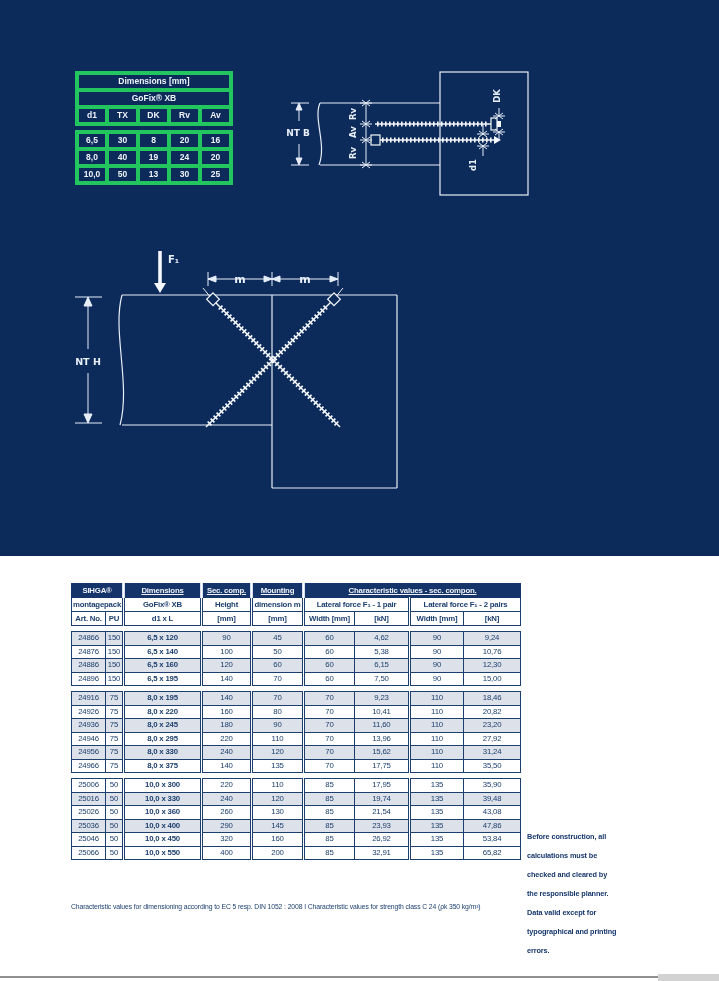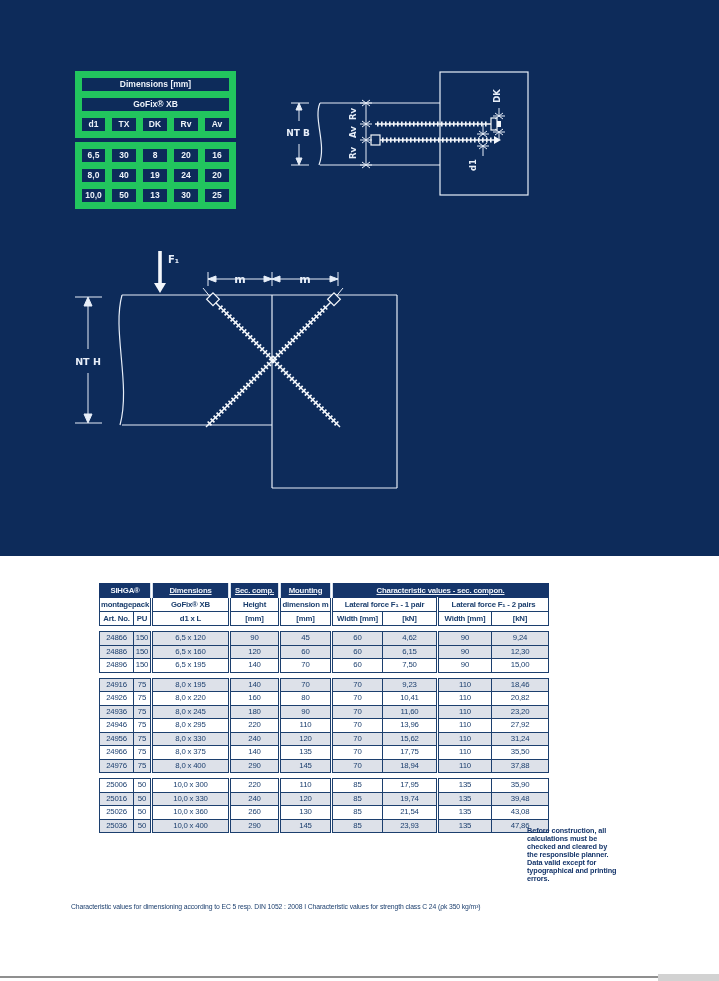--- a/index.html
+++ b/index.html
@@ -5,46 +5,46 @@
   html,body { margin:0; padding:0; background:#fff; }
   .page { position:relative; width:719px; height:981px; background:#ffffff;
           font-family:"Liberation Sans","DejaVu Sans",sans-serif; overflow:hidden; }
 
   
   .navy-section { position:absolute; left:0; top:0; width:719px; height:556px; background:#0d2b5a; }
 
   
   .mini-table { position:absolute; left:75px; top:71px; width:154px;
                 border-collapse:collapse; table-layout:fixed; }
-  .mini-table th, .mini-table td { border:7px solid #22c55e; color:#eef3fa; font-size:8.5px;
+  .mini-table th, .mini-table td { border:4px solid #22c55e; color:#eef3fa; font-size:8.5px;
                 font-weight:700; text-align:center; height:13px; padding:0; line-height:13px; }
   .mini-table tr.mini-spacer td { border:none; height:4px; background:transparent; }
 
   
   svg text { font-family:"DejaVu Sans","Liberation Sans",sans-serif; fill:#e7eef8; }
   .diag { position:absolute; }
 
   
   .main-table { position:absolute; left:71px; top:583px; width:449px;
-                border-collapse:collapse; table-layout:fixed;margin-left:28px; }
+                border-collapse:collapse; table-layout:fixed; }
   .main-table th, .main-table td { padding:0; text-align:center; font-size:7.8px;
                 letter-spacing:-0.2px; color:#1c3f6e; border:1px solid #1c3f6e;
                 height:12.5px; line-height:10px; overflow:hidden; white-space:nowrap; }
   .main-table thead tr.hrow1 th { background:#15356a; color:#f0f4fa; font-weight:700; height:13px; border:1px solid #15356a; }
   .main-table thead tr.hrow1 th.gb { border-left:3px double #d7e1ef;text-decoration:underline; }
   .main-table thead tr.hrow2 th, .main-table thead tr.hrow3 th { background:#fff; font-weight:700; height:13px; }
   .main-table th.gb, .main-table td.gb { border-left:3px double #1c3f6e; }
-  .main-table tbody td.dim-col { font-weight:400; }
+  .main-table tbody td.dim-col { font-weight:700; }
   .main-table tbody tr.shaded td { background:#dde1e9; }
   .main-table tr.spacer td { border:none; background:#fff; height:5px; }
 
   .footnote { position:absolute; left:71px; top:903px; width:460px; font-size:6.8px;
               color:#1c3f6e; letter-spacing:-0.1px; }
   .side-note { position:absolute; left:527px; top:827px; width:118px; font-size:7.3px;
-               line-height:8px; font-weight:700; color:#16366b; white-space:pre-line; letter-spacing:-0.1px; }
+               line-height:19px; font-weight:700; color:#16366b; white-space:pre-line; letter-spacing:-0.1px; }
 
   .bottom-line { position:absolute; left:0; top:976px; width:658px; height:2px; background:#8f8f8f; }
   .bottom-line-right { position:absolute; left:658px; top:974px; width:61px; height:7px; background:#d2d2d2; }
 </style>
 </head>
 <body>
 
 <div class="page">
 
   <div class="navy-section">
@@ -277,20 +277,31 @@
           <td>24866</td>
           <td>150</td>
           <td class="dim-col gb">6,5 x 120</td>
           <td class="gb">90</td>
           <td class="gb">45</td>
           <td class="gb">60</td>
           <td>4,62</td>
           <td class="gb">90</td>
           <td>9,24</td>
         </tr>
+        <tr>
+          <td>24876</td>
+          <td>150</td>
+          <td class="dim-col gb">6,5 x 140</td>
+          <td class="gb">100</td>
+          <td class="gb">50</td>
+          <td class="gb">60</td>
+          <td>5,38</td>
+          <td class="gb">90</td>
+          <td>10,76</td>
+        </tr>
         <tr class="shaded">
           <td>24886</td>
           <td>150</td>
           <td class="dim-col gb">6,5 x 160</td>
           <td class="gb">120</td>
           <td class="gb">60</td>
           <td class="gb">60</td>
           <td>6,15</td>
           <td class="gb">90</td>
           <td>12,30</td>
@@ -368,31 +379,20 @@
           <td>24966</td>
           <td>75</td>
           <td class="dim-col gb">8,0 x 375</td>
           <td class="gb">140</td>
           <td class="gb">135</td>
           <td class="gb">70</td>
           <td>17,75</td>
           <td class="gb">110</td>
           <td>35,50</td>
         </tr>
-        <tr class="shaded">
-          <td>24976</td>
-          <td>75</td>
-          <td class="dim-col gb">8,0 x 400</td>
-          <td class="gb">290</td>
-          <td class="gb">145</td>
-          <td class="gb">70</td>
-          <td>18,94</td>
-          <td class="gb">110</td>
-          <td>37,88</td>
-        </tr>
         <tr class="spacer">
           <td colspan="9"></td>
         </tr>
         <tr>
           <td>25006</td>
           <td>50</td>
           <td class="dim-col gb">10,0 x 300</td>
           <td class="gb">220</td>
           <td class="gb">110</td>
           <td class="gb">85</td>
@@ -425,20 +425,42 @@
         <tr class="shaded">
           <td>25036</td>
           <td>50</td>
           <td class="dim-col gb">10,0 x 400</td>
           <td class="gb">290</td>
           <td class="gb">145</td>
           <td class="gb">85</td>
           <td>23,93</td>
           <td class="gb">135</td>
           <td>47,86</td>
+        </tr>
+        <tr>
+          <td>25046</td>
+          <td>50</td>
+          <td class="dim-col gb">10,0 x 450</td>
+          <td class="gb">320</td>
+          <td class="gb">160</td>
+          <td class="gb">85</td>
+          <td>26,92</td>
+          <td class="gb">135</td>
+          <td>53,84</td>
+        </tr>
+        <tr>
+          <td>25066</td>
+          <td>50</td>
+          <td class="dim-col gb">10,0 x 550</td>
+          <td class="gb">400</td>
+          <td class="gb">200</td>
+          <td class="gb">85</td>
+          <td>32,91</td>
+          <td class="gb">135</td>
+          <td>65,82</td>
         </tr>
       </tbody>
   </table>
 
   <div class="footnote">Characteristic values for dimensioning according to EC 5 resp. DIN 1052 : 2008   I   Characteristic values for strength class C 24 (ρk 350 kg/m³)</div>
   <div class="side-note">Before construction, all
 calculations must be
 checked and cleared by
 the responsible planner.
 Data valid except for

